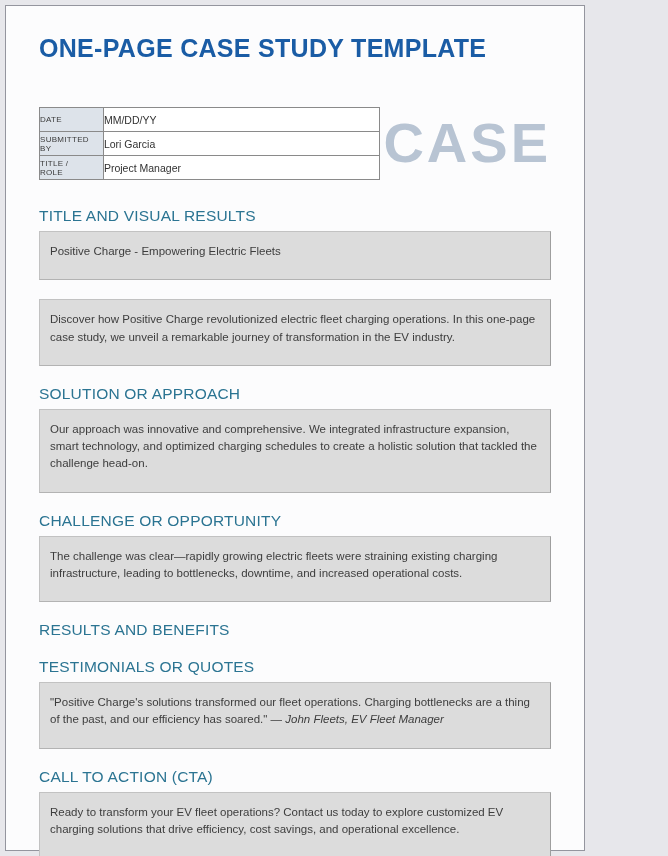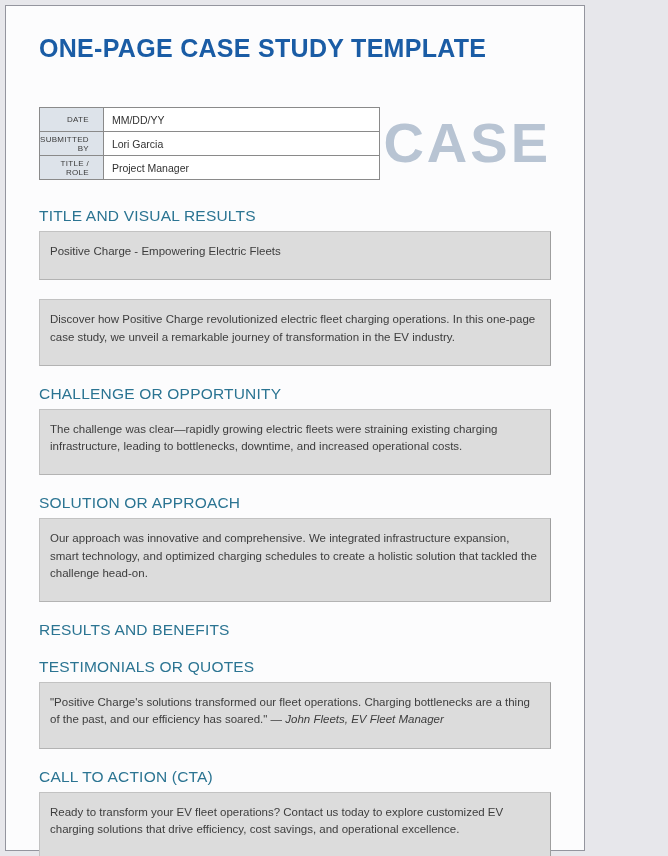--- a/index.html
+++ b/index.html
@@ -33,29 +33,28 @@
     width: 341px;
   }
   table.info-table td {
     border: 1px solid #8a8a8a;
     height: 24px;
     vertical-align: middle;
   }
   td.label-cell {
     background: #dde3ea;
     width: 62px;
-    text-align: right;
+    text-align: left;
     padding-right: 14px;
     font-size: 8px;
     letter-spacing: 0.3px;
     color: #3a3a3a;
   }
   td.value-cell {
     background: #ffffff;
-    padding-left: 8px;
     font-size: 10.5px;
     color: #323232;
   }
   .logo-text {
     position: absolute;
     top: 8px;
     right: 0px;
     font-size: 56px;
     font-weight: bold;
     letter-spacing: 3px;
@@ -117,27 +116,27 @@
     <div class="section">
       <div class="section-heading">TITLE AND VISUAL RESULTS</div>
       <div class="section-box">Positive Charge - Empowering Electric Fleets</div>
     </div>
 
     <div class="section">
       <div class="section-box">Discover how Positive Charge revolutionized electric fleet charging operations. In this one-page case study, we unveil a remarkable journey of transformation in the EV industry.</div>
     </div>
 
     <div class="section">
-      <div class="section-heading">CHALLENGE OR OPPORTUNITY</div>
-      <div class="section-box">The challenge was clear—rapidly growing electric fleets were straining existing charging infrastructure, leading to bottlenecks, downtime, and increased operational costs.</div>
+      <div class="section-heading">SOLUTION OR APPROACH</div>
+      <div class="section-box">Our approach was innovative and comprehensive. We integrated infrastructure expansion, smart technology, and optimized charging schedules to create a holistic solution that tackled the challenge head-on.</div>
     </div>
 
     <div class="section">
-      <div class="section-heading">SOLUTION OR APPROACH</div>
-      <div class="section-box">Our approach was innovative and comprehensive. We integrated infrastructure expansion, smart technology, and optimized charging schedules to create a holistic solution that tackled the challenge head-on.</div>
+      <div class="section-heading">CHALLENGE OR OPPORTUNITY</div>
+      <div class="section-box">The challenge was clear—rapidly growing electric fleets were straining existing charging infrastructure, leading to bottlenecks, downtime, and increased operational costs.</div>
     </div>
 
     <div class="section sp-lg">
       <div class="section-heading">RESULTS AND BENEFITS</div>
     </div>
 
     <div class="section sp-lg">
       <div class="section-heading">TESTIMONIALS OR QUOTES</div>
       <div class="section-box"><span>"Positive Charge's solutions transformed our fleet operations. Charging bottlenecks are a thing of the past, and our efficiency has soared." — </span><span class="attribution">John Fleets, EV Fleet Manager</span></div>
     </div>

